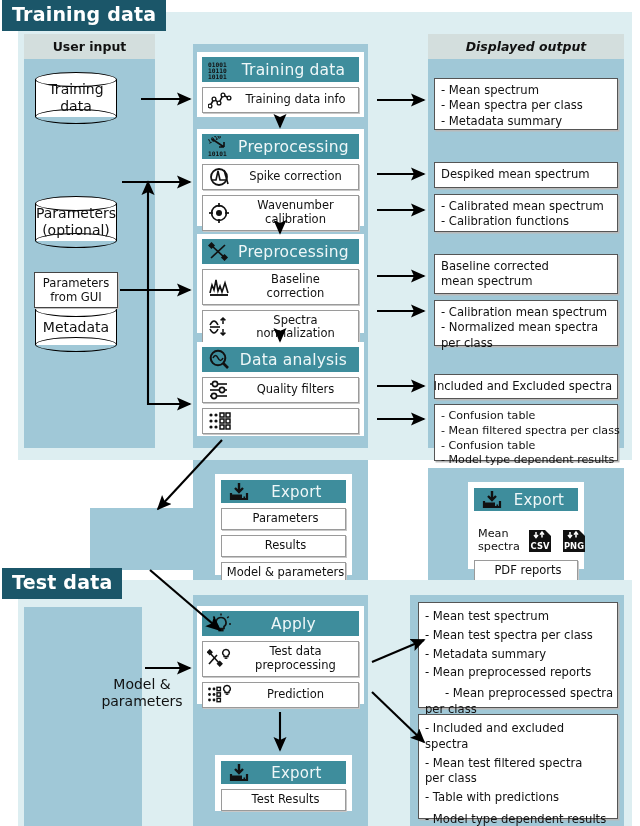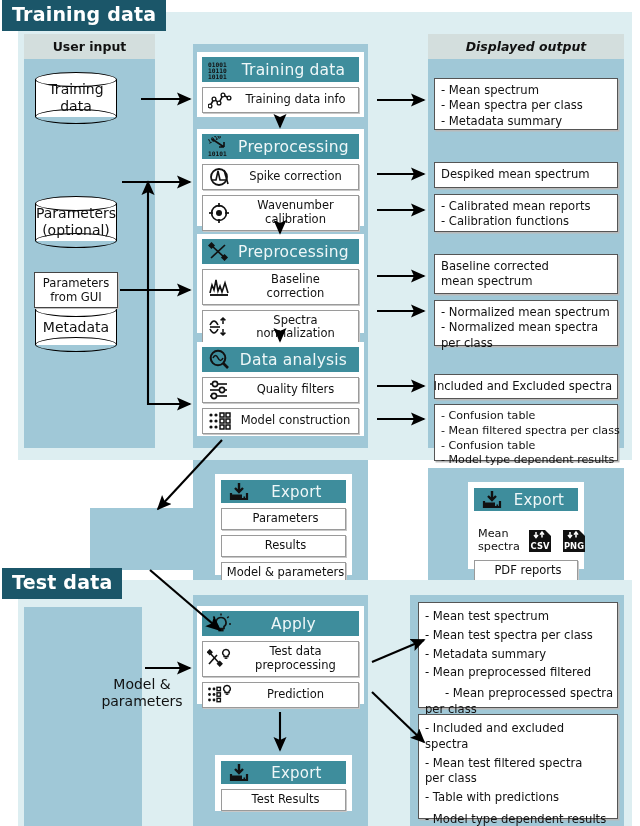--- a/index.html
+++ b/index.html
@@ -340,50 +340,49 @@
             <g fill="none" stroke="#111" stroke-width="1.5">
               <rect x="12" y="2" width="4" height="4"></rect>
               <rect x="18" y="2" width="4" height="4"></rect>
               <rect x="12" y="8" width="4" height="4"></rect>
               <rect x="18" y="8" width="4" height="4"></rect>
               <rect x="12" y="14" width="4" height="4"></rect>
               <rect x="18" y="14" width="4" height="4"></rect>
             </g>
           </svg>
       </span>
-      <span class="it-label">Model construction</span>
     </div>
   </div>
 
   <div class="abs col-panel" style="left:428px; top:34px; width:196px; height:414px;font-style:italic;">
     <div class="col-head">Displayed output</div>
   </div>
 
   <div class="abs outbox" style="left:434px; top:78px; width:184px; height:52px;">
     <div>- Mean spectrum</div>
     <div>- Mean spectra per class</div>
     <div>- Metadata summary</div>
   </div>
 
   <div class="abs outbox" style="left:434px; top:162px; width:184px; height:26px; display:flex; align-items:center;">
     <div>Despiked mean spectrum</div>
   </div>
 
   <div class="abs outbox" style="left:434px; top:194px; width:184px; height:38px;">
-    <div>- Calibrated mean reports</div>
+    <div>- Calibrated mean spectrum</div>
     <div>- Calibration functions</div>
   </div>
 
   <div class="abs outbox" style="left:434px; top:254px; width:184px; height:40px;">
     <div>Baseline corrected</div>
     <div>mean spectrum</div>
   </div>
 
   <div class="abs outbox" style="left:434px; top:300px; width:184px; height:46px;">
-    <div>- Normalized mean spectrum</div>
+    <div>- Calibration mean spectrum</div>
     <div>- Normalized mean spectra</div>
     <div>per class</div>
   </div>
 
   <div class="abs outbox" style="left:434px; top:374px; width:184px; height:25px; display:flex; align-items:center;justify-content:flex-end;">
     <div>Included and Excluded spectra</div>
   </div>
 
   <div class="abs outbox" style="left:434px; top:404px; width:184px; height:57px; font-size:11.1px;">
     <div>- Confusion table</div>
@@ -545,21 +544,21 @@
       <span class="it-label" style="padding-right:0;">Test Results</span>
     </div>
   </div>
 
   <div class="abs col-panel" style="left:410px; top:595px; width:214px; height:231px;"></div>
 
   <div class="abs outbox" style="left:418px; top:602px; width:200px; height:106px; line-height:1.62;">
     <div>- Mean test spectrum</div>
     <div>- Mean test spectra per class</div>
     <div>- Metadata summary</div>
-    <div>- Mean preprocessed filtered</div>
+    <div>- Mean preprocessed reports</div>
     <div style="margin-top:2px;margin-left:20px;">- Mean preprocessed spectra</div>
     <div style="line-height:1.05;">per class</div>
   </div>
 
   <div class="abs outbox" style="left:418px; top:714px; width:200px; height:105px; line-height:1.6;">
     <div>- Included and excluded</div>
     <div style="line-height:1.05;">spectra</div>
     <div style="margin-top:4px;">- Mean test filtered spectra</div>
     <div style="line-height:1.05;">per class</div>
     <div style="margin-top:4px;">- Table with predictions</div>

